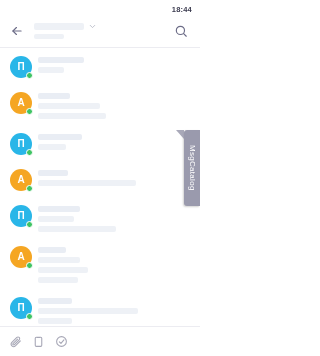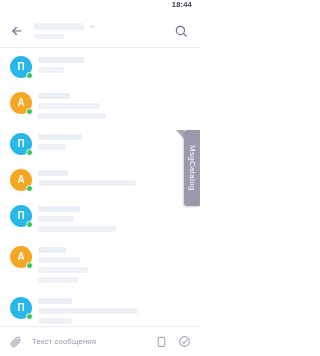--- a/index.html
+++ b/index.html
@@ -8,21 +8,21 @@
     font-family:"Liberation Sans", sans-serif;
     background:#ffffff;
     overflow:hidden;
     position:relative;
   }
 
   
   .statusbar {
     height:14px;
     display:flex;
-    align-items:flex-start;
+    align-items:flex-end;
     justify-content:flex-end;
     padding-right:8px;
     background:#ffffff;
   }
   .status-time {
     font-size:7.5px;
     font-weight:bold;
     color:#3b3b4f;
     letter-spacing:0.2px;
   }
@@ -274,21 +274,20 @@
 <div class="sidetab">
   <span class="sidetab-label">MsgCatalog</span>
 </div>
 
 <div class="composer">
   <div class="composer-icon">
     <svg width="13" height="13" viewBox="0 0 24 24" fill="none" stroke="#a7a7b6" stroke-width="2" stroke-linecap="round" stroke-linejoin="round">
       <path d="M21 11l-9.2 9.2a4.6 4.6 0 0 1-6.5-6.5L14.5 4.5a3 3 0 0 1 4.3 4.3L9.5 18.1a1.5 1.5 0 0 1-2.1-2.1l8.5-8.5"></path>
     </svg>
   </div>
-  <div class="composer-input">Текст сообщения</div>
   <div class="composer-icon">
     <svg width="13" height="13" viewBox="0 0 24 24" fill="none" stroke="#a7a7b6" stroke-width="2" stroke-linecap="round" stroke-linejoin="round">
       <rect x="6" y="4" width="12" height="17" rx="2"></rect>
       <path d="M9.5 4.5h5"></path>
     </svg>
   </div>
   <div class="composer-icon">
     <svg width="13" height="13" viewBox="0 0 24 24" fill="none" stroke="#a7a7b6" stroke-width="2" stroke-linecap="round" stroke-linejoin="round">
       <circle cx="12" cy="12" r="9"></circle>
       <polyline points="8 12.5 11 15.5 16.5 9"></polyline>

